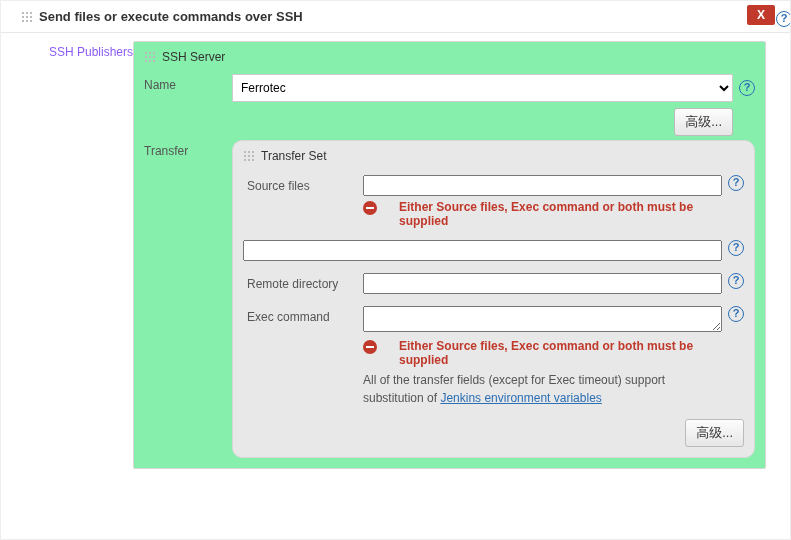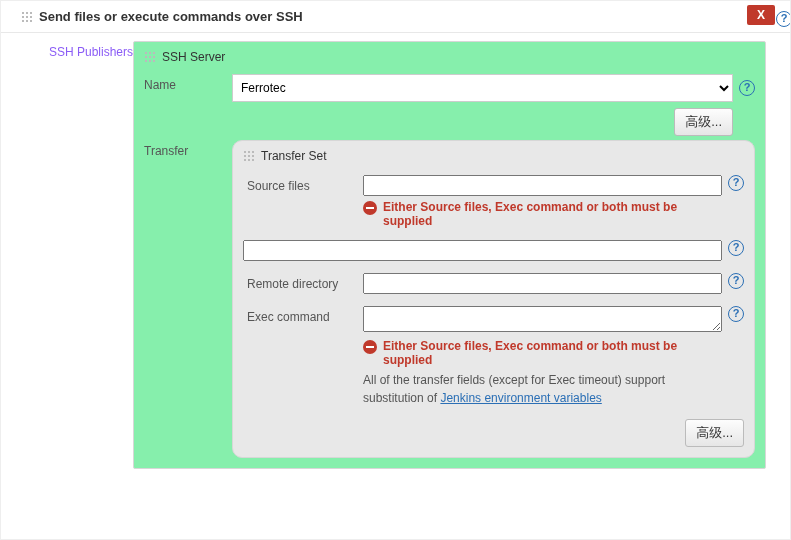--- a/index.html
+++ b/index.html
@@ -139,21 +139,21 @@
     width: 120px;
     padding-top: 4px;
     color: #555;
     padding-left: 4px;
   }
   .frow .field-wrap { flex: 1; }
   .frow input[type=text], .frow textarea { width: 100%; }
   .err {
     display: flex;
     align-items: flex-start;
-    gap: 6px;
+    gap: 22px;
     color: #c0392b;
     font-weight: bold;
     margin-top: 4px;
     font-size: 12px;
   }
   .err-icon {
     width: 14px;
     height: 14px;
     border-radius: 50%;
     background: #c0392b;

